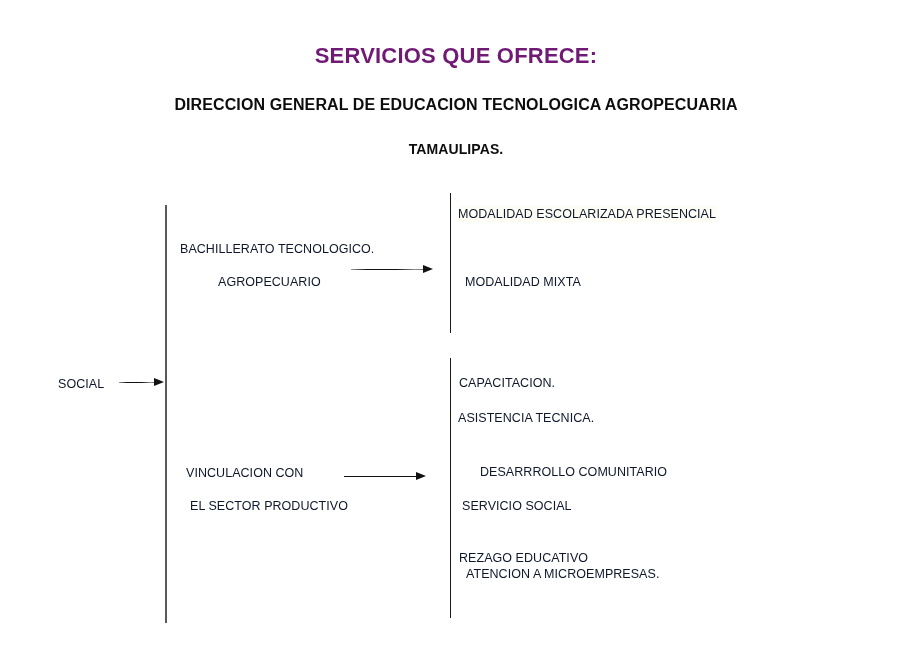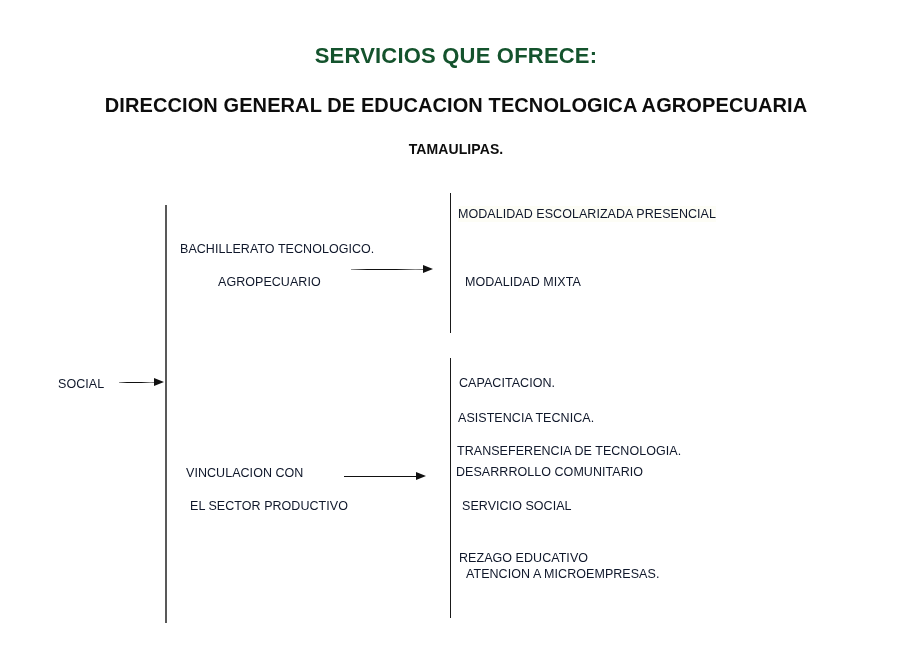--- a/index.html
+++ b/index.html
@@ -24,24 +24,24 @@
     top: 0;
     width: 912px;
     text-align: center;
   }
   .title-main {
     font-size: 22px;
     font-weight: bold;
     letter-spacing: 0.2px;
     margin-top: 43px;
     line-height: 26px;
-    color: #14532d;
+    color: #701a75;
   }
   .title-sub1 {
-    font-size: 20px;
+    font-size: 16px;
     font-weight: bold;
     letter-spacing: 0.1px;
     margin-top: 26px;
     line-height: 20px;
     color: #0d0d0d;
   }
   .title-sub2 {
     font-size: 14px;
     font-weight: bold;
     letter-spacing: 0.1px;
@@ -148,19 +148,18 @@
 
   <div class="arrow" style="left:344px; top:472px; width:82px;">
     <span class="shaft"></span>
     <span class="head"></span>
   </div>
 
   <div class="vline thin" style="left:450px; top:358px; height:260px;"></div>
 
   <div class="node-text" style="left:459px; top:375px;">CAPACITACION.</div>
   <div class="node-text" style="left:458px; top:410px;">ASISTENCIA TECNICA.</div>
-  <div class="node-text" style="left:457px; top:443px;">TRANSEFERENCIA DE TECNOLOGIA.</div>
-  <div class="node-text" style="left:456px; top:464px;">DESARRROLLO COMUNITARIO</div>
+  <div class="node-text" style="left:480px; top:464px;">DESARRROLLO COMUNITARIO</div>
   <div class="node-text" style="left:462px; top:498px;">SERVICIO SOCIAL</div>
   <div class="node-text" style="left:459px; top:532px;margin-top:18px;">REZAGO EDUCATIVO</div>
   <div class="node-text" style="left:466px; top:566px;">ATENCION A MICROEMPRESAS.</div>
 
 </div>
 
 </body></html>

